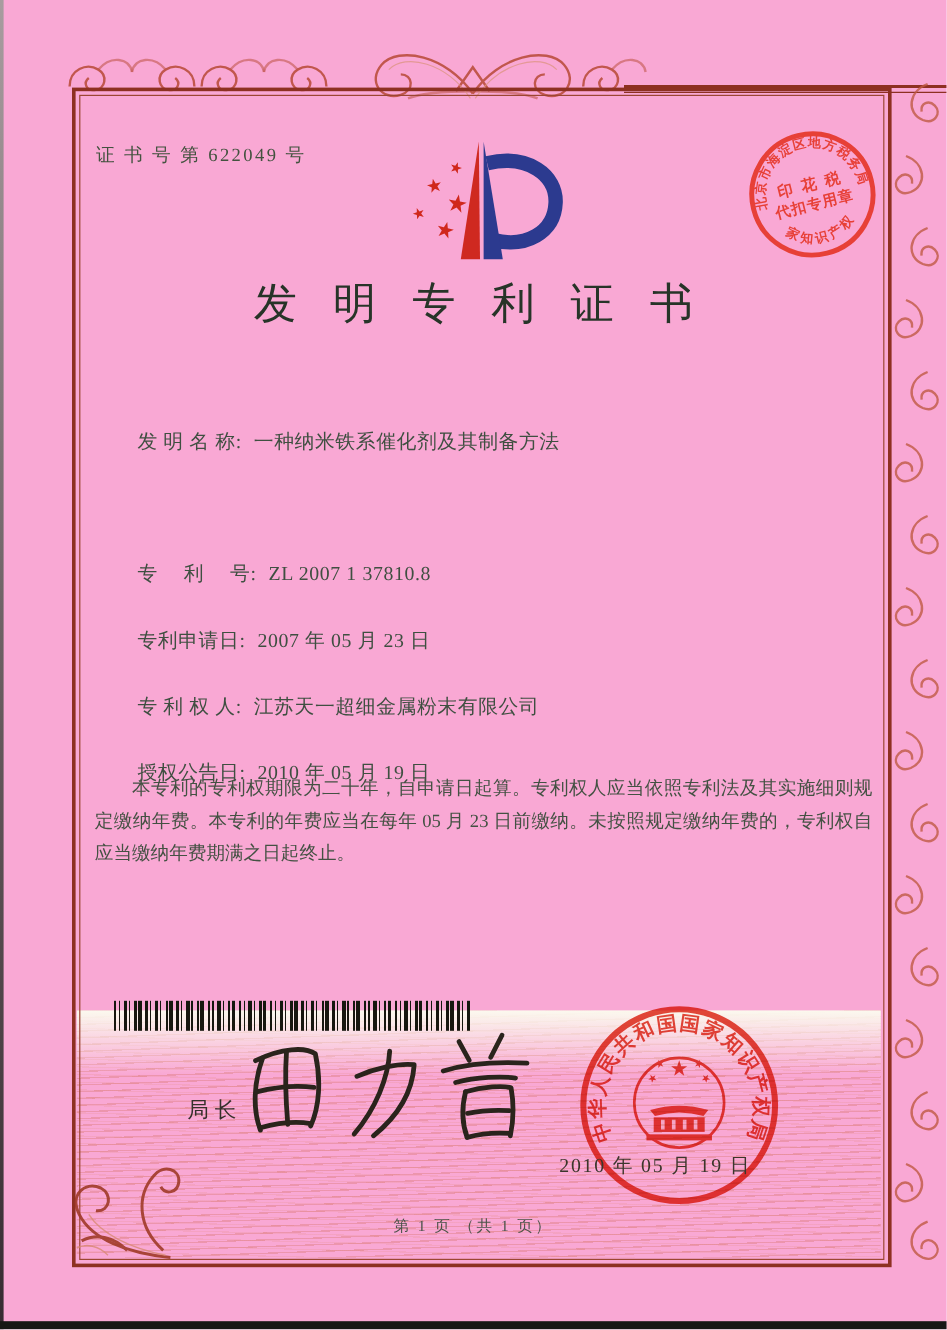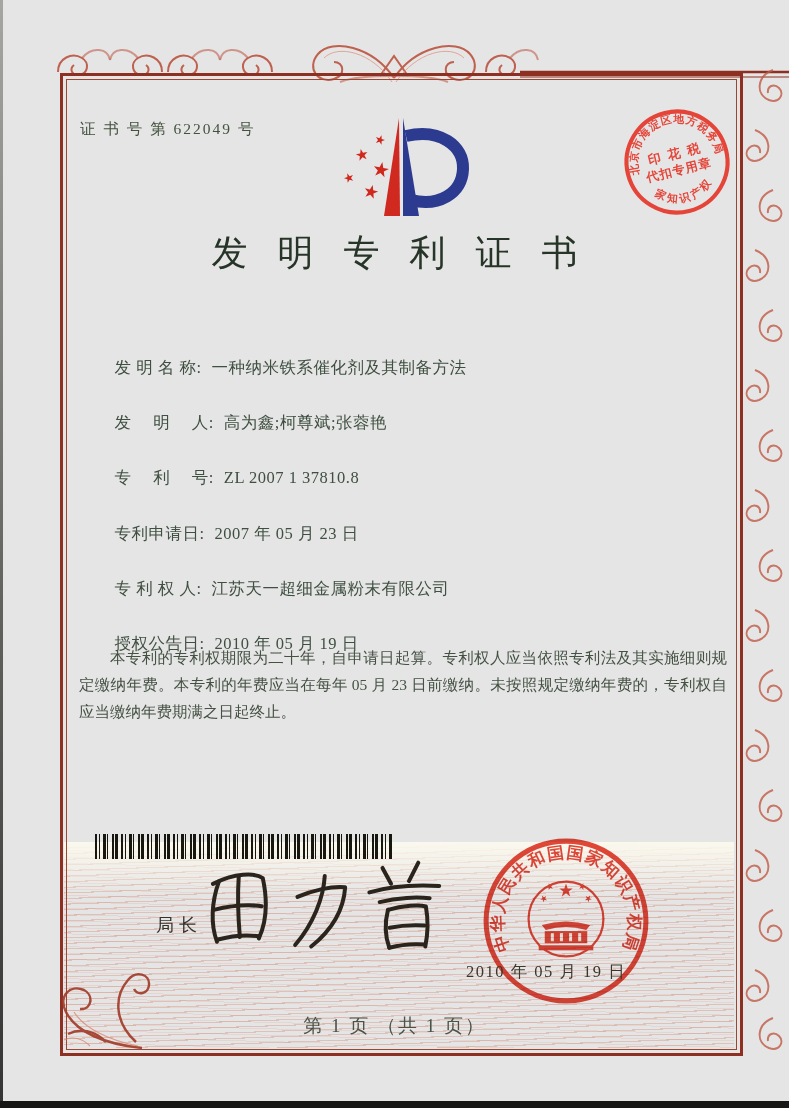--- a/index.html
+++ b/index.html
@@ -1,16 +1,16 @@
 <!DOCTYPE html>
 <html><head>
 <meta charset="utf-8">
 <style>
   html,body{margin:0;padding:0;background:#ffffff;}
-  .page{position:relative;width:789px;height:1108px;background:#e5e5e5;overflow:hidden;
+  .page{position:relative;width:789px;height:1108px;background:#f9a8d4;overflow:hidden;
         font-family:"Liberation Serif","DejaVu Serif",serif;}
   .abs{position:absolute;}
 
   
   .edge-left{left:0;top:0;width:3px;height:1108px;background:linear-gradient(180deg,#9a9a96 0%,#4a4a46 55%,#151515 100%);opacity:.85;z-index:9;}
   .edge-bottom{left:0;top:1101px;width:789px;height:7px;background:#171715;z-index:9;}
 
   
   .border-outer{left:60px;top:73px;width:677px;height:977px;border:3px solid #8d3021;z-index:2;}
   .border-inner{position:absolute;left:3px;top:3px;right:3px;bottom:3px;border:1px solid #9c4632;}
@@ -45,21 +45,21 @@
       #17170f 17px 19px, transparent 19px 20px,
       #17170f 20px 23px, transparent 23px 26px);}
 
   .signer-title{left:156px;top:913px;font-size:18px;letter-spacing:5px;color:#35302a;z-index:4;text-align:right;}
   .signature-svg{left:198px;top:858px;z-index:4;}
   .sig-text{left:230px;top:878px;font-size:42px;opacity:0;z-index:4;}
 
   .seal-svg{left:477px;top:832px;mix-blend-mode:multiply;z-index:4;}
   .seal-date{left:466px;top:961px;font-size:16.5px;letter-spacing:1.5px;color:#3c362b;z-index:5;white-space:pre;}
 
-  .footer{left:0;right:0;top:1013px;text-align:center;font-size:19px;color:#4a5348;letter-spacing:2px;z-index:4;white-space:pre;}
+  .footer{left:0;right:0;top:1013px;text-align:center;font-size:13px;color:#4a5348;letter-spacing:2px;z-index:4;white-space:pre;}
 
   .orn-top{left:0;top:26px;z-index:2;}
   .orn-right{left:741px;top:56px;z-index:2;}
   .orn-corner{left:42px;top:950px;z-index:3;}
 </style>
 </head>
 <body>
 
 <div class="page">
 
@@ -169,23 +169,20 @@
       <text font-size="10.5" font-weight="700" fill="#e6392c" letter-spacing="2.5">
         <textPath href="#sbp" startOffset="50%" text-anchor="middle">国家知识产权局</textPath>
       </text>
     </svg>
   </div>
 
   <div class="abs title">发明专利证书</div>
 
   <div class="abs field-row fr0">
     <span>发 明 名 称:</span><span class="field-value">一种纳米铁系催化剂及其制备方法</span>
-  </div>
-  <div class="abs field-row fr1">
-    <span>发　 明　 人:</span><span class="field-value">高为鑫;柯尊斌;张蓉艳</span>
   </div>
   <div class="abs field-row fr2">
     <span>专　 利　 号:</span><span class="field-value">ZL 2007 1 37810.8</span>
   </div>
   <div class="abs field-row fr3">
     <span>专利申请日:</span><span class="field-value">2007 年 05 月 23 日</span>
   </div>
   <div class="abs field-row fr4">
     <span>专 利 权 人:</span><span class="field-value">江苏天一超细金属粉末有限公司</span>
   </div>

